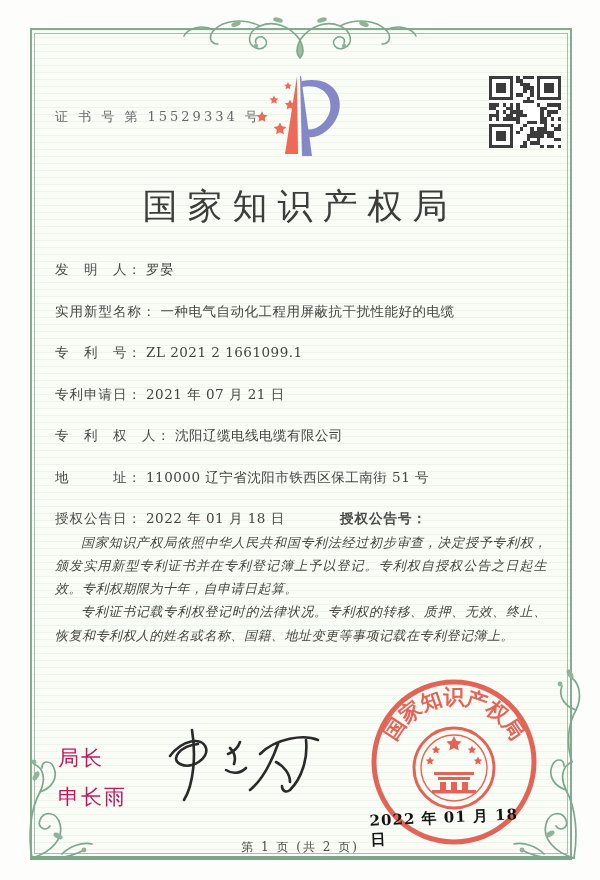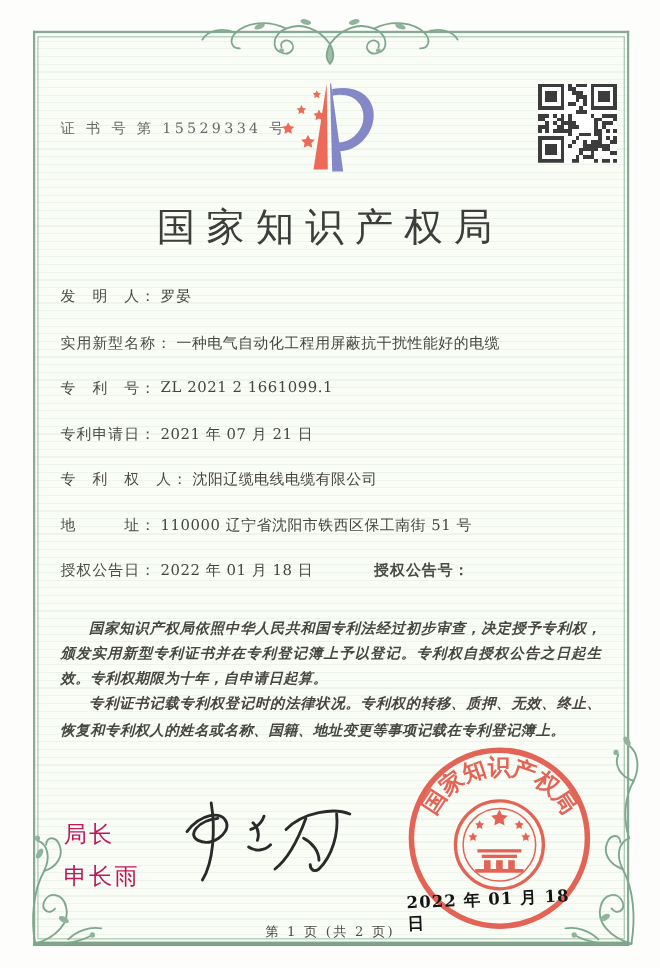--- a/index.html
+++ b/index.html
@@ -35,23 +35,23 @@
     color:#3d3d3c;font-weight:500;
   }
   .fields{position:absolute;left:55px;top:261px;width:495px;font-size:13.5px;}
   .field-row{display:flex;margin-bottom:23.5px;white-space:nowrap;}
   .field-label{color:#4a4a46;letter-spacing:1px;flex:0 0 auto;}
   .field-value{color:#454540;letter-spacing:0.5px;margin-left:4px;}
   .grant-row{display:flex;align-items:flex-end;}
   .grant-left{flex:0 0 285px;display:flex;white-space:nowrap;}
   .grant-right{display:flex;white-space:nowrap;font-weight:bold;}
   .paragraphs{
-    position:absolute;left:55px;top:560px;width:492px;
+    position:absolute;left:55px;top:531px;width:492px;
     font-size:13px;line-height:1.78;color:#47473f;
-    text-align:justify;font-style:italic;font-weight:bold;
+    text-align:justify;font-style:italic;
   }
   .paragraphs p{margin:0;text-indent:2em;letter-spacing:0.5px;}
   .signer{position:absolute;left:58px;top:744px;font-size:21px;color:#be185d;}
   .signer .role{margin-bottom:11px;letter-spacing:2px;}
   .signer .name{letter-spacing:2px;}
   .signature{position:absolute;left:118px;top:714px;}
   .seal{position:absolute;left:368px;top:676px;opacity:0.92;}
   .seal-date{
     position:absolute;left:370px;top:808px;width:170px;
     font-size:15px;font-weight:bold;color:#141414;

